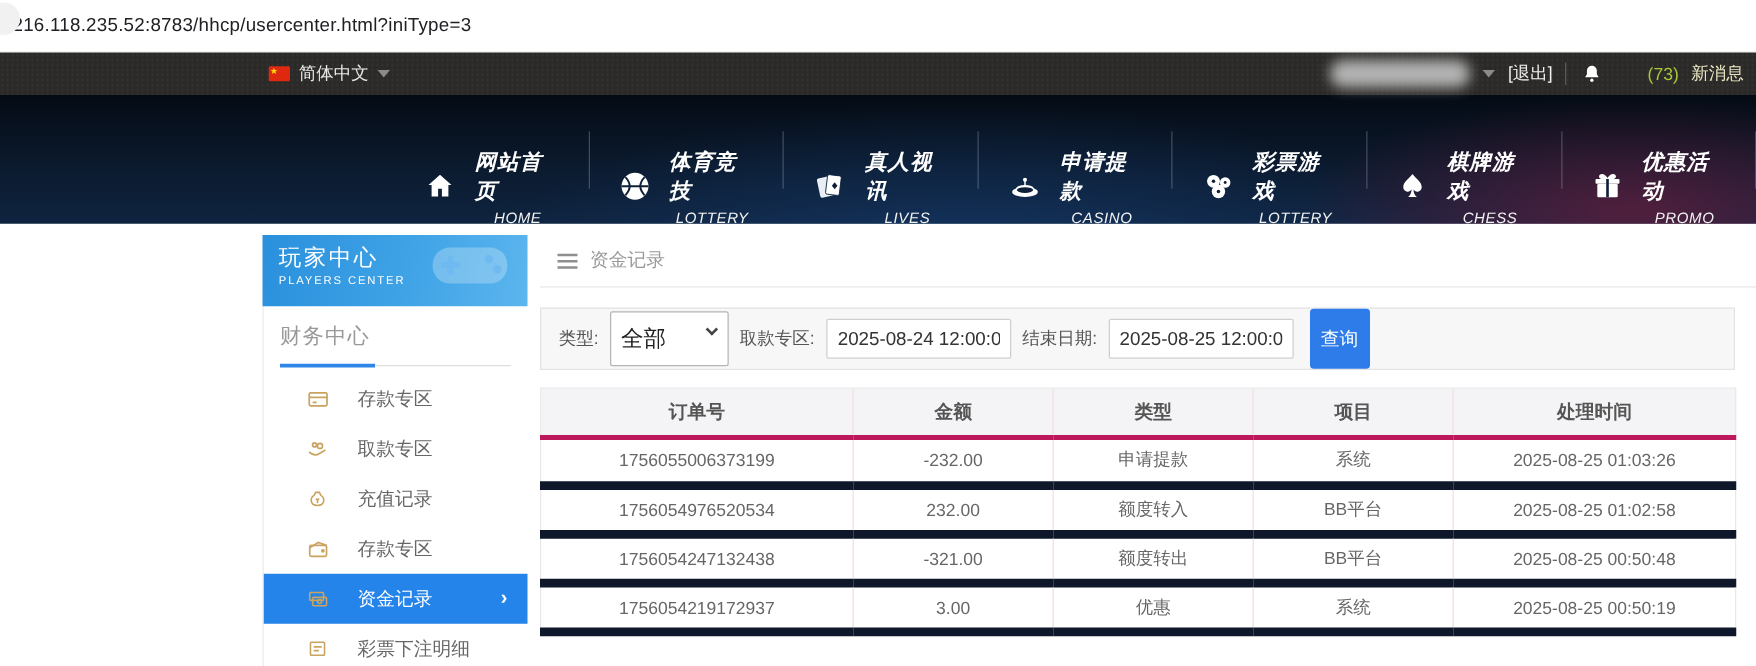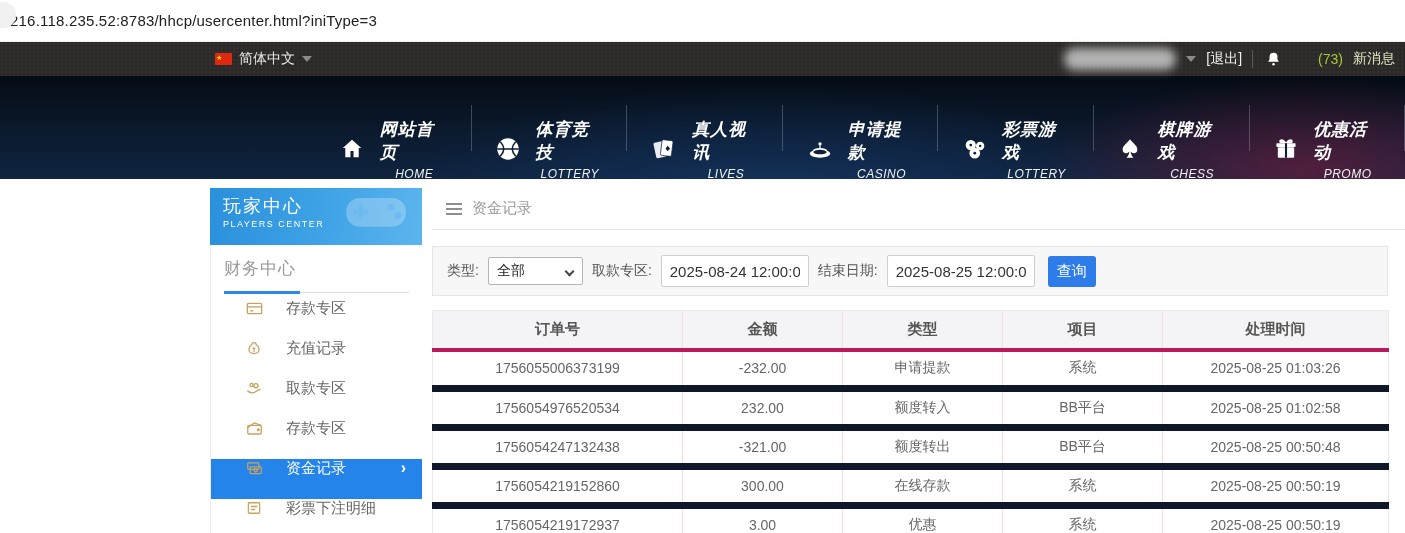--- a/index.html
+++ b/index.html
@@ -54,42 +54,42 @@
   .side-head { height:57px; position:relative; overflow:hidden; padding:6px 0 0 13px;
     background:linear-gradient(100deg,#2a90dc 0%,#3fa3e6 55%,#5cb5ee 100%); color:#fff; }
   .side-head .t { font-size:18px; letter-spacing:2px; }
   .side-head .s { font-size:9px; letter-spacing:1.5px; margin-top:1px; }
   .side-head .pad-svg { position:absolute; right:6px; top:2px; }
   .side-body { border-left:1px solid #ececec; }
   .side-section { padding:12px 13px 0 13px; color:#999; font-size:17px; letter-spacing:1px; }
   .side-sec-line { height:1px; background:#ddd; margin-top:12px; position:relative; }
   .side-sec-line::before { content:''; position:absolute; left:0; top:-1px; height:3px; width:76px; background:#2e86e8; }
   .side-menu { list-style:none; margin-top:6px; }
-  .side-item { height:40px; display:flex; align-items:flex-start; padding:0 14px 0 33px; gap:22px;
+  .side-item { height:40px; display:flex; align-items:center; padding:0 14px 0 33px; gap:22px;
     font-size:15px; color:#666; cursor:pointer; position:relative; }
   .side-item .s-ico { display:inline-flex; width:20px; justify-content:center; }
   .side-item.active { background:#2484e9; color:#fff; }
   .side-item.active .chev { position:absolute; right:16px; color:#fff; font-size:16px; font-weight:bold; }
 
   
   .crumb { height:42px; display:flex; align-items:center; gap:10px; border-bottom:1px solid #e7e7e9;
     color:#999; font-size:15px; padding-left:14px; }
   .burger { display:inline-flex; flex-direction:column; gap:3px; cursor:pointer; }
   .burger i { width:16px; height:2px; background:#8f8f8f; }
 
   
   .filters { width:956px; height:50px; margin-top:16px; background:#f7f7f8; border:1px solid #e4e4e6;
     display:flex; align-items:center; gap:9px; padding-left:14px; font-size:14px; color:#555; }
-  .sel { width:95px; height:28px; background:#fff; border:1px solid #b5b5b5; border-radius:2px;
-    display:flex; align-items:center; padding:0 8px; font-size:14px; color:#222; position:relative; cursor:pointer; }
+  .sel { width:95px; height:44px; background:#fff; border:1px solid #b5b5b5; border-radius:2px;
+    display:flex; align-items:center; padding:0 8px; font-size:18px; color:#222; position:relative; cursor:pointer; }
   .sel .sel-caret { position:absolute; right:9px; top:10px; width:7px; height:7px;
     border-right:2px solid #444; border-bottom:2px solid #444; transform:rotate(45deg); }
   .date-input { width:148px; height:32px; border:1px solid #cfcfcf; border-radius:2px; background:#fff;
     font-size:15px; color:#333; padding:0 8px; font-family:"Liberation Sans","DejaVu Sans",sans-serif; }
-  .query-btn { width:48px; height:31px; background:#2d7cea; color:#fff; border:none; border-radius:3px;
+  .query-btn { width:48px; height:48px; background:#2d7cea; color:#fff; border:none; border-radius:3px;
     font-size:15px; cursor:pointer; margin-left:4px; }
 
   
   table { border-collapse:collapse; width:956px; margin-top:14px; background:#fff;
     border:1px solid #e9e9eb; table-layout:fixed; }
   th { height:39px; background:#f4f4f6; font-weight:bold; color:#555; font-size:15px; }
   th, td { border-right:1px solid #f4dede; text-align:center; }
   th:last-child, td:last-child { border-right:none; }
   th { border-bottom:4px solid #be185d; }
   td { height:39px; color:#666; font-size:14px; border-bottom:7px solid #0f172a; }
@@ -269,37 +269,37 @@
                 <rect x="3" y="5.5" width="18" height="13" rx="1.5"></rect>
                 <path d="M3 10h18"></path>
                 <path d="M6.5 15h4"></path>
               </svg>
             </span>
        <span>存款专区</span>
 
      </li>
           <li class="side-item">
        <span class="s-ico">
-              <svg width="18" height="19" viewBox="0 0 24 24" fill="none" stroke="#c9a35f" stroke-width="1.7">
-                <path d="M10 4.5h4l1.6 3.2c4.2 2.3 5.1 10.8-3.6 10.8s-7.8-8.5-3.6-10.8z"></path>
-                <path d="M10.3 11l1.7 2 1.7-2M12 13v3.2"></path>
-              </svg>
-            </span>
-       <span>充值记录</span>
-
-     </li>
-          <li class="side-item">
-       <span class="s-ico">
               <svg width="20" height="19" viewBox="0 0 24 24" fill="none" stroke="#c9a35f" stroke-width="1.7">
                 <circle cx="14.5" cy="8.5" r="2.6"></circle>
                 <circle cx="9" cy="7.5" r="2"></circle>
                 <path d="M3.5 14.5c3.5 3.5 7 3.8 10.5 1.6l6-3.4"></path>
               </svg>
             </span>
        <span>取款专区</span>
+
+     </li>
+          <li class="side-item">
+       <span class="s-ico">
+              <svg width="18" height="19" viewBox="0 0 24 24" fill="none" stroke="#c9a35f" stroke-width="1.7">
+                <path d="M10 4.5h4l1.6 3.2c4.2 2.3 5.1 10.8-3.6 10.8s-7.8-8.5-3.6-10.8z"></path>
+                <path d="M10.3 11l1.7 2 1.7-2M12 13v3.2"></path>
+              </svg>
+            </span>
+       <span>充值记录</span>
 
      </li>
           <li class="side-item">
        <span class="s-ico">
               <svg width="19" height="19" viewBox="0 0 24 24" fill="none" stroke="#c9a35f" stroke-width="1.7">
                 <rect x="3.5" y="8" width="17" height="11" rx="1.5"></rect>
                 <path d="M3.5 10.5 12 5l8.5 3"></path>
                 <circle cx="16.8" cy="13.5" r="1.1" fill="#c9a35f"></circle>
               </svg>
             </span>
@@ -401,27 +401,20 @@
             <td>2025-08-25 01:02:58</td>
           </tr>
           <tr>
             <td>1756054247132438</td>
             <td>-321.00</td>
             <td>额度转出</td>
             <td>BB平台</td>
             <td>2025-08-25 00:50:48</td>
           </tr>
           <tr>
-            <td>1756054219152860</td>
-            <td>300.00</td>
-            <td>在线存款</td>
-            <td>系统</td>
-            <td>2025-08-25 00:50:19</td>
-          </tr>
-          <tr>
             <td>1756054219172937</td>
             <td>3.00</td>
             <td>优惠</td>
             <td>系统</td>
             <td>2025-08-25 00:50:19</td>
           </tr>
         </tbody>
     </table>
   </main>
 </div>

